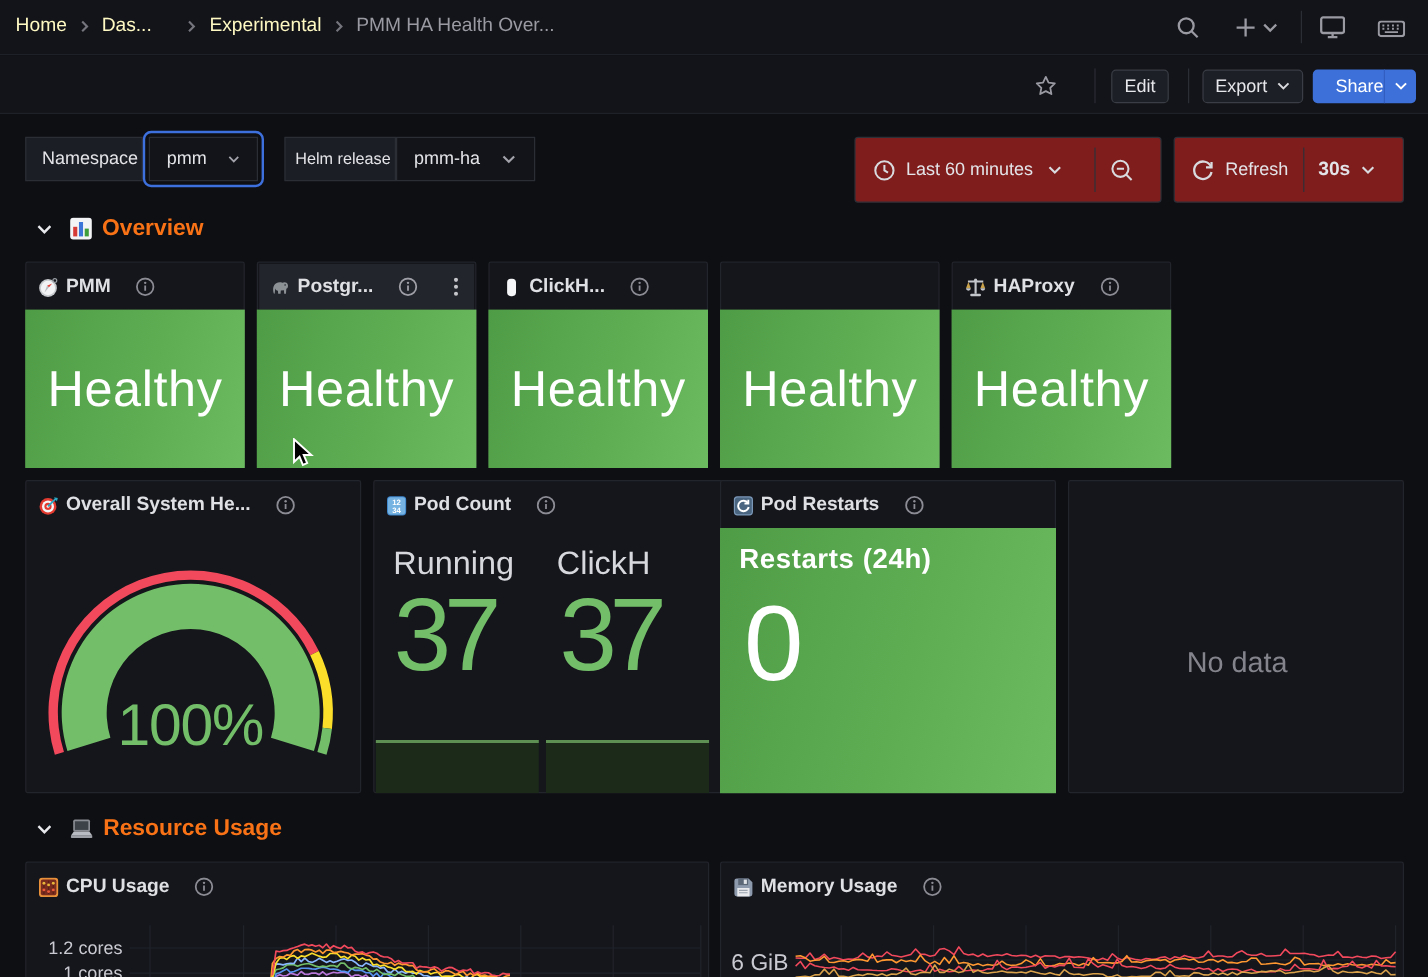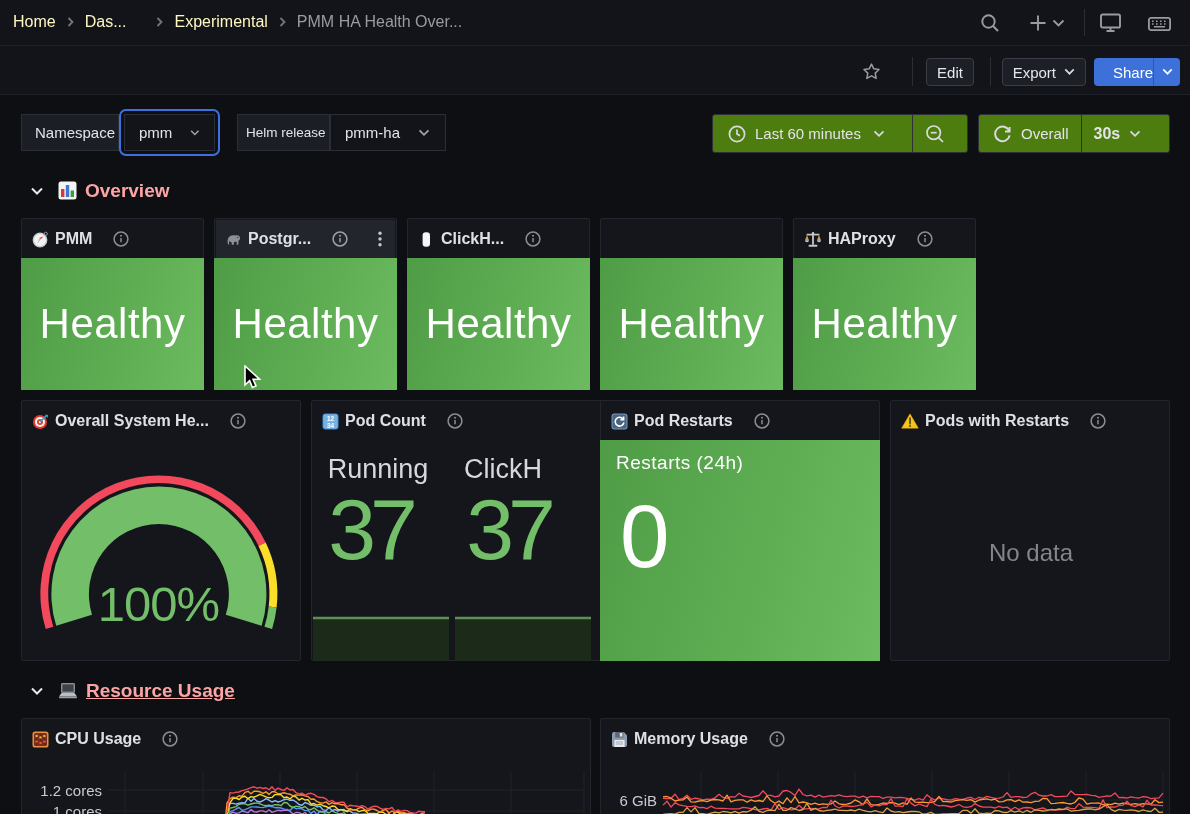--- a/index.html
+++ b/index.html
@@ -10,23 +10,23 @@
 #bar1 { position:absolute; left:0; top:0; width:1190px; height:46px; background:#131419; border-bottom:1px solid #1f2128; }
 #bar2 { position:absolute; left:0; top:46px; width:1190px; height:49px; background:#131419; border-bottom:1px solid #1f2128; }
 .crumb { font-size:16px; font-weight:500; color:#fef9c3; }
 .crumb.dim { color:#9a9aa3; font-weight:400; }
 .vline { position:absolute; width:1px; background:#2c2e35; }
 .btn { position:absolute; height:28px; border-radius:4px; display:flex; align-items:center; justify-content:center; font-size:15px; font-weight:500; color:#e6e7eb; background:#1d1f26; border:1px solid #3a3d45; }
 .blue { background:#3d70d8; border:none; color:#fff; font-weight:500; }
 
 .varlbl { position:absolute; top:114px; height:37px; background:#1c1e25; border:1px solid #2c2e36; display:flex; align-items:center; font-size:15px; font-weight:500; color:#e3e4e8; padding:0 13px; }
 .varval { position:absolute; top:114px; height:37px; background:#131419; border:1px solid #2c2e36; display:flex; align-items:center; font-size:15px; font-weight:500; color:#e3e4e8; padding:0 14px; }
-.tgroup { position:absolute; top:114px; height:39px; background:#4d7c0f; border:1px solid #2e3038; border-radius:3px; display:flex; align-items:center; color:#e3e4e8; font-size:15px; font-weight:500; }
-
-.sechead { position:absolute; display:flex; align-items:center; font-size:19px; font-weight:600; color:#fca5a5; }
+.tgroup { position:absolute; top:114px; height:55px; background:#7f1d1d; border:1px solid #2e3038; border-radius:3px; display:flex; align-items:center; color:#e3e4e8; font-size:15px; font-weight:500; }
+
+.sechead { position:absolute; display:flex; align-items:center; font-size:19px; font-weight:600; color:#f97316; }
 
 .panel { position:absolute; background:#15161c; border:1px solid #23252c; border-radius:2px; }
 .phead { position:absolute; left:1px; top:1px; right:1px; height:38px; display:flex; align-items:center; padding-left:9px; }
 .ptitle { font-size:16px; font-weight:600; color:#dfe0e4; margin-left:6px; white-space:nowrap; }
 .green { position:absolute; left:-1px; right:-1px; top:39px; bottom:-1px; background:linear-gradient(105deg, #4f9c46 0%, #5ead53 55%, #6cbb60 100%); }
 .healthy { position:absolute; left:0; right:0; top:39px; bottom:0; display:flex; align-items:center; justify-content:center; color:#fff; font-size:42px; font-weight:500; letter-spacing:0.5px; }
 .info { margin-left:21px; }
 text { font-family:"Liberation Sans", sans-serif; }
 </style>
 </head>
@@ -116,21 +116,21 @@
         <circle cx="8.7" cy="8.7" r="6.7" stroke="#d9dade" stroke-width="1.7" fill="none"></circle>
         <path d="M5.7 8.7 H11.7" stroke="#d9dade" stroke-width="1.7"></path>
         <path d="M13.6 13.6 L18 18" stroke="#d9dade" stroke-width="1.7"></path>
       </svg>
 </div>
 <div class="tgroup" style="left:978px; width:192px;">
   <svg style="margin-left:14px;" width="19" height="19" viewBox="0 0 19 19">
         <path d="M16.2 7.1 A7.3 7.3 0 1 0 16.6 11.4" stroke="#d9dade" stroke-width="1.9" fill="none"></path>
         <path d="M16.6 2.9 V7.5 H12" stroke="#d9dade" stroke-width="1.9" fill="none"></path>
       </svg>
-  <span style="margin-left:9px;">Overall</span>
+  <span style="margin-left:9px;">Refresh</span>
   <div style="width:1px; height:37px; background:#2e3038; margin-left:12px;"></div>
   <span style="margin-left:12px; font-weight:700; font-size:16px;">30s</span>
   <svg style="margin-left:9px;" width="12" height="8" viewBox="0 0 13 9">
         <path d="M1.5 1.5 L6.5 6.5 L11.5 1.5" stroke="#d9dade" stroke-width="2" fill="none"></path>
       </svg>
 </div>
 
 <div class="sechead" style="left:30px; top:178px; height:25px;">
   <svg width="14" height="10" viewBox="0 0 14 10">
         <path d="M2 2.5 L7 7.5 L12 2.5" stroke="#e8e9ec" stroke-width="2" fill="none"></path>
@@ -300,42 +300,29 @@
         </svg>
     <span class="ptitle">Pod Restarts</span>
     <svg class="info" width="16" height="16" viewBox="0 0 16 16">
           <circle cx="8" cy="8" r="6.9" stroke="#8b8c94" stroke-width="1.5" fill="none"></circle>
           <path d="M8 7 V11.2" stroke="#8b8c94" stroke-width="1.5"></path>
           <circle cx="8" cy="4.7" r="1" fill="#8b8c94"></circle>
         </svg>
   </div>
   <div class="green" style="top:39px;"></div>
   <div class="abs" style="left:15px; top:446px; font-size:27px; color:#fff; position:absolute;"></div>
-  <div class="abs" style="left:15px; top:51px; font-size:19px; letter-spacing:0.5px; color:#fff;">Restarts (24h)</div>
+  <div class="abs" style="left:15px; top:51px; font-size:23px; letter-spacing:0.5px; color:#fff;font-weight:bold;">Restarts (24h)</div>
   <div class="abs" style="left:19px; top:84px; font-size:89px; color:#fff;">0</div>
 </div>
 
 <div class="panel" style="left:890px; top:400px; width:280px; height:261px;">
-  <div class="phead">
-    <svg width="18" height="16" viewBox="0 0 18 16">
-          <path d="M9 0.8 L17.4 15.2 H0.6 Z" fill="#f6c518" stroke="#e0a800" stroke-width="0.5"></path>
-          <path d="M9 5.2 V10.6" stroke="#5c4a00" stroke-width="1.8" stroke-linecap="round"></path>
-          <circle cx="9" cy="13" r="1.1" fill="#5c4a00"></circle>
-        </svg>
-    <span class="ptitle">Pods with Restarts</span>
-    <svg class="info" width="16" height="16" viewBox="0 0 16 16">
-          <circle cx="8" cy="8" r="6.9" stroke="#8b8c94" stroke-width="1.5" fill="none"></circle>
-          <path d="M8 7 V11.2" stroke="#8b8c94" stroke-width="1.5"></path>
-          <circle cx="8" cy="4.7" r="1" fill="#8b8c94"></circle>
-        </svg>
-  </div>
   <div class="abs" style="left:0; top:138px; width:280px; text-align:center; font-size:24px; color:#83848c;">No data</div>
 </div>
 
-<div class="sechead" style="left:30px; top:678px; height:25px;text-decoration:underline;">
+<div class="sechead" style="left:30px; top:678px; height:25px;">
   <svg width="14" height="10" viewBox="0 0 14 10">
         <path d="M2 2.5 L7 7.5 L12 2.5" stroke="#e8e9ec" stroke-width="2" fill="none"></path>
       </svg>
   <span style="width:14px"></span>
   <svg width="20" height="18" viewBox="0 0 20 18">
         <rect x="3" y="1" width="14" height="10" rx="1.4" fill="#8a8d93"></rect>
         <rect x="4.4" y="2.4" width="11.2" height="7.2" fill="#3d4249"></rect>
         <path d="M1 14.5 L3.5 11 H16.5 L19 14.5 Z" fill="#b9bcc2"></path>
         <rect x="1" y="14.5" width="18" height="1.8" rx="0.9" fill="#9da0a6"></rect>
       </svg>
@@ -396,21 +383,21 @@
           <rect x="3.4" y="9" width="10.2" height="7" fill="#e8eaee"></rect>
           <path d="M4.8 11 H12 M4.8 13 H12" stroke="#9aa2ae" stroke-width="0.9"></path>
         </svg>
     <span class="ptitle">Memory Usage</span>
     <svg class="info" width="16" height="16" viewBox="0 0 16 16">
           <circle cx="8" cy="8" r="6.9" stroke="#8b8c94" stroke-width="1.5" fill="none"></circle>
           <path d="M8 7 V11.2" stroke="#8b8c94" stroke-width="1.5"></path>
           <circle cx="8" cy="4.7" r="1" fill="#8b8c94"></circle>
         </svg>
   </div>
-  <div class="abs" style="left:4px; top:73px; width:52px; text-align:right; font-size:15px; color:#c9cad1;">6 GiB</div>
+  <div class="abs" style="left:4px; top:73px; width:52px; text-align:right; font-size:19px; color:#c9cad1;">6 GiB</div>
   <svg class="abs" style="left:0; top:0;" width="570" height="160" viewBox="0 0 570 160">
     <g stroke="#21232b" stroke-width="1">
       <path d="M62 81 H562"></path>
       <path d="M100 52 V160"></path>
           <path d="M177 52 V160"></path>
           <path d="M254 52 V160"></path>
           <path d="M331 52 V160"></path>
           <path d="M408 52 V160"></path>
           <path d="M485 52 V160"></path>
           <path d="M562 52 V160"></path>

